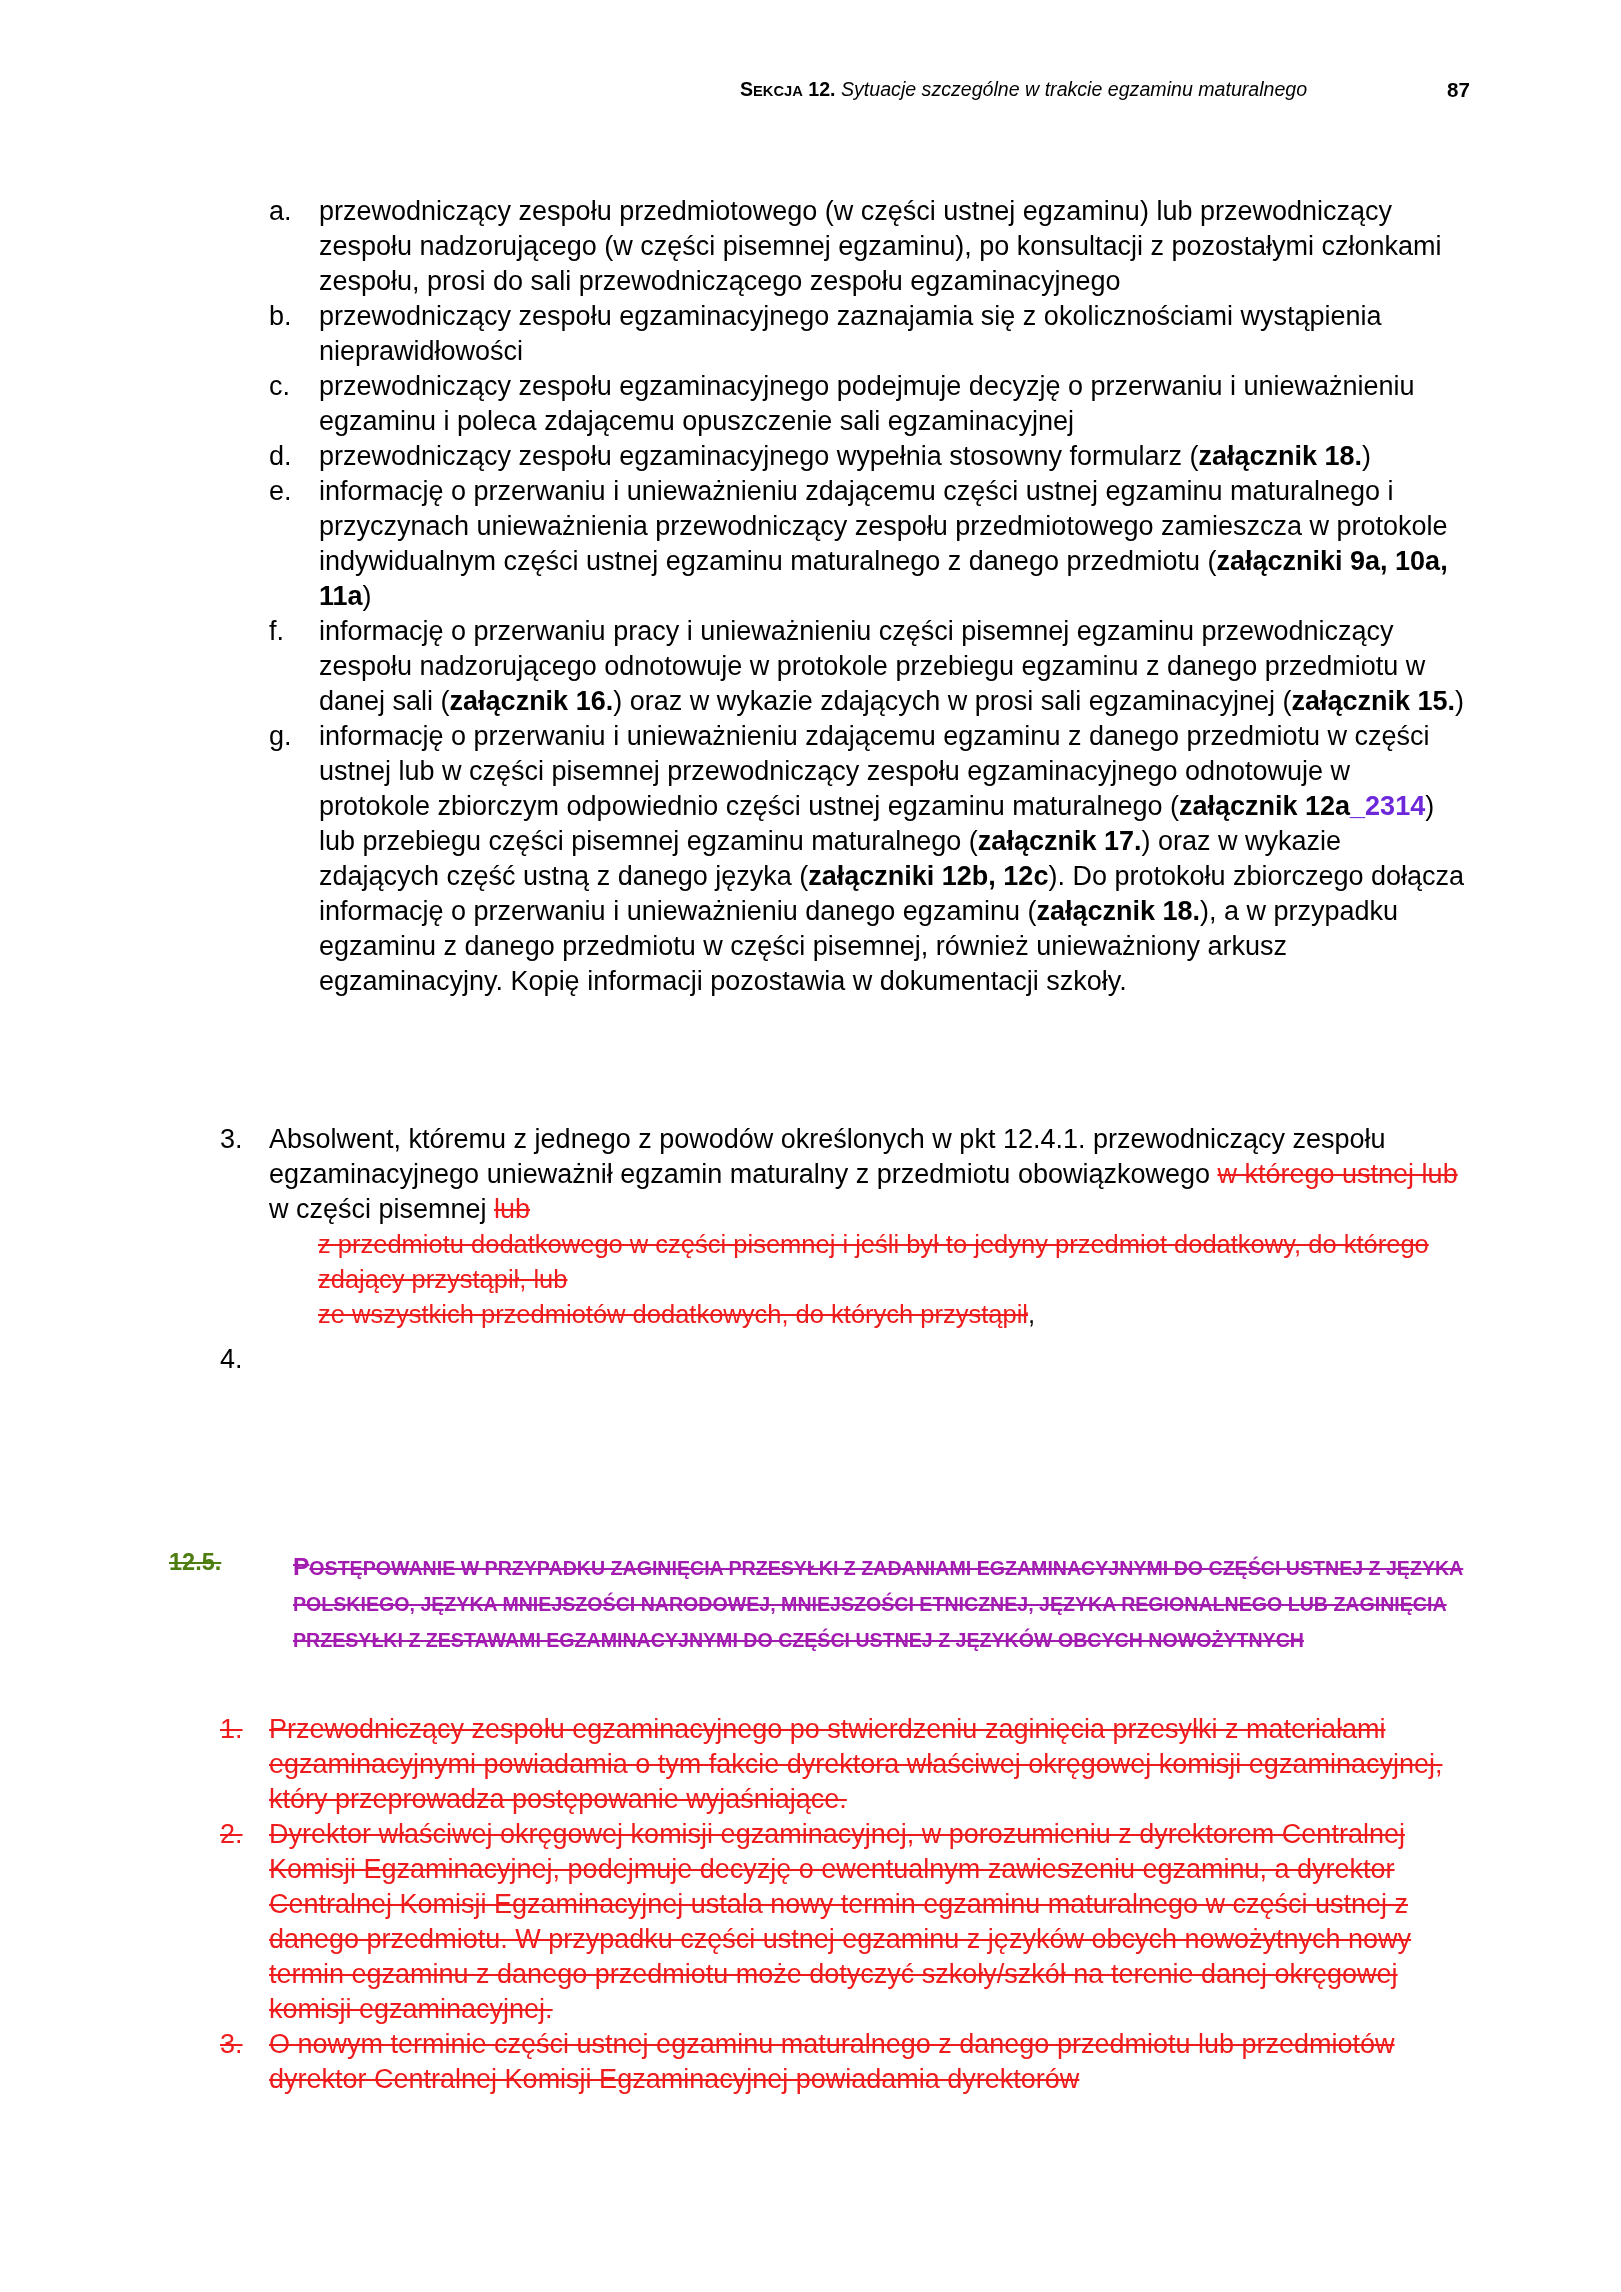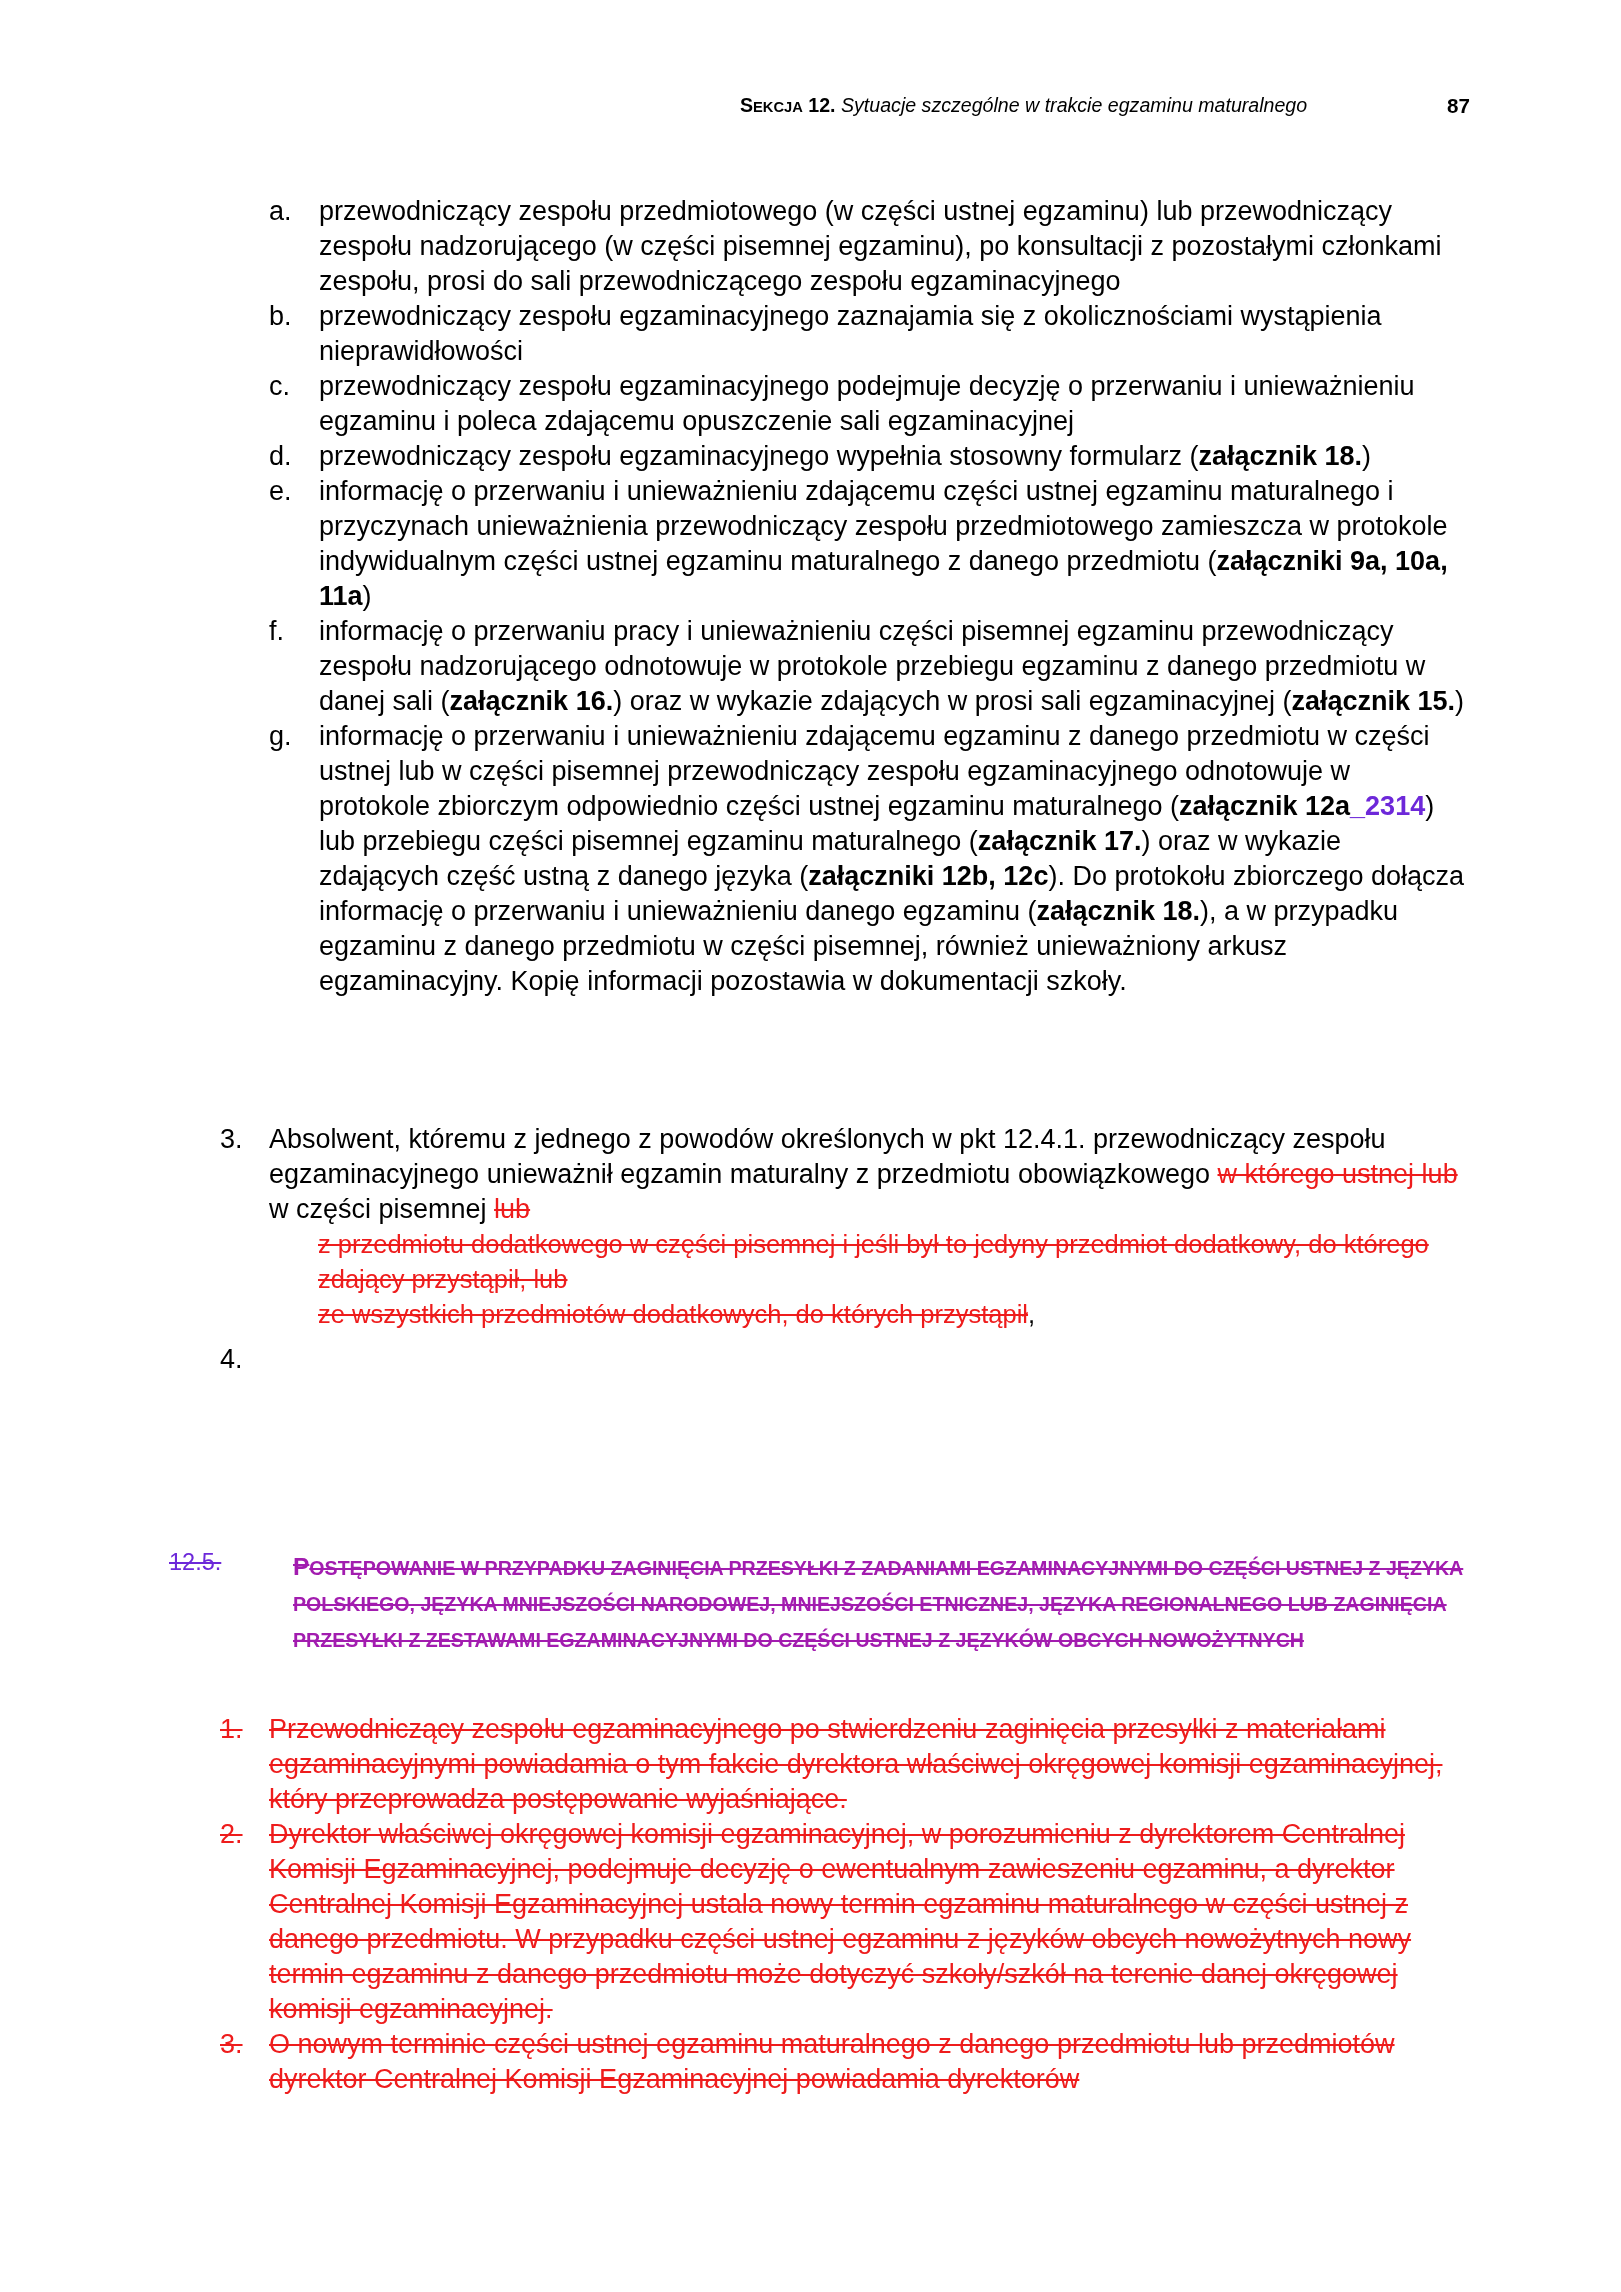--- a/index.html
+++ b/index.html
@@ -1,36 +1,36 @@
 <!DOCTYPE html>
 <html><head>
 <meta charset="utf-8">
 <style>
   html, body { margin: 0; padding: 0; background: #ffffff; }
   body { width: 1621px; height: 2293px; position: relative; overflow: hidden;
          font-family: "Liberation Sans", sans-serif; color: #000; }
-  .header { position: absolute; top: 94px; left: 0; width: 1335px; height: 29px; }
+  .header { position: absolute; top: 78px; left: 0; width: 1335px; height: 29px; }
   .header .sec { position: absolute; left: 740px; top: 0; font-size: 19.6px; font-weight: bold; }
   .header .sec .sc { font-size: 14.7px; }
   .header .title { font-style: italic; font-weight: normal; font-size: 19.6px; }
   .header .page { position: absolute; left: 1447px; top: 0; font-size: 20.6px; font-weight: bold; }
 
   .body-text { font-size: 27px; line-height: 35px; }
   .list-alpha { position: absolute; left: 269px; top: 194px; width: 1196px; }
   .li { position: relative; padding-left: 50px; }
   .li .mk { position: absolute; left: 0; top: 0; }
   .list-num { position: absolute; left: 220px; width: 1255px; }
   .list-num .li { padding-left: 49px; }
   b { font-weight: bold; }
   .red { color: #6d28d9; }
   .del { color: #ee1c1c; text-decoration: line-through; text-decoration-thickness: 2px; }
   .indent-block { padding-left: 49px; font-size: 25.5px; line-height: 35px; }
 
   .sec125 { position: absolute; left: 169px; top: 1549px; width: 1294px; }
-  .sec125 .num { position: absolute; left: 0; top: 0; font-size: 23.5px; font-weight: normal; color: #6d28d9; text-decoration: line-through; text-decoration-thickness: 2px; }
+  .sec125 .num { position: absolute; left: 0; top: 0; font-size: 23.5px; font-weight: bold; color: #4d7c0f; text-decoration: line-through; text-decoration-thickness: 2px; }
   .sec125 .ttl { position: absolute; left: 124px; top: 0; width: 1176px; font-weight: bold; color: #a21caf;
                  text-decoration: line-through; text-decoration-thickness: 2px; font-size: 19.6px; line-height: 36px; text-transform: uppercase; }
   .sec125 .ttl .big { font-size: 24.5px; }
   .list-del { position: absolute; left: 220px; top: 1712px; width: 1264px; }
   .list-del .li { padding-left: 49px; color: #ee1c1c; text-decoration: line-through; text-decoration-thickness: 2px; }
   .list-del .mk { text-decoration: line-through; }
 </style>
 </head>
 <body>
 

